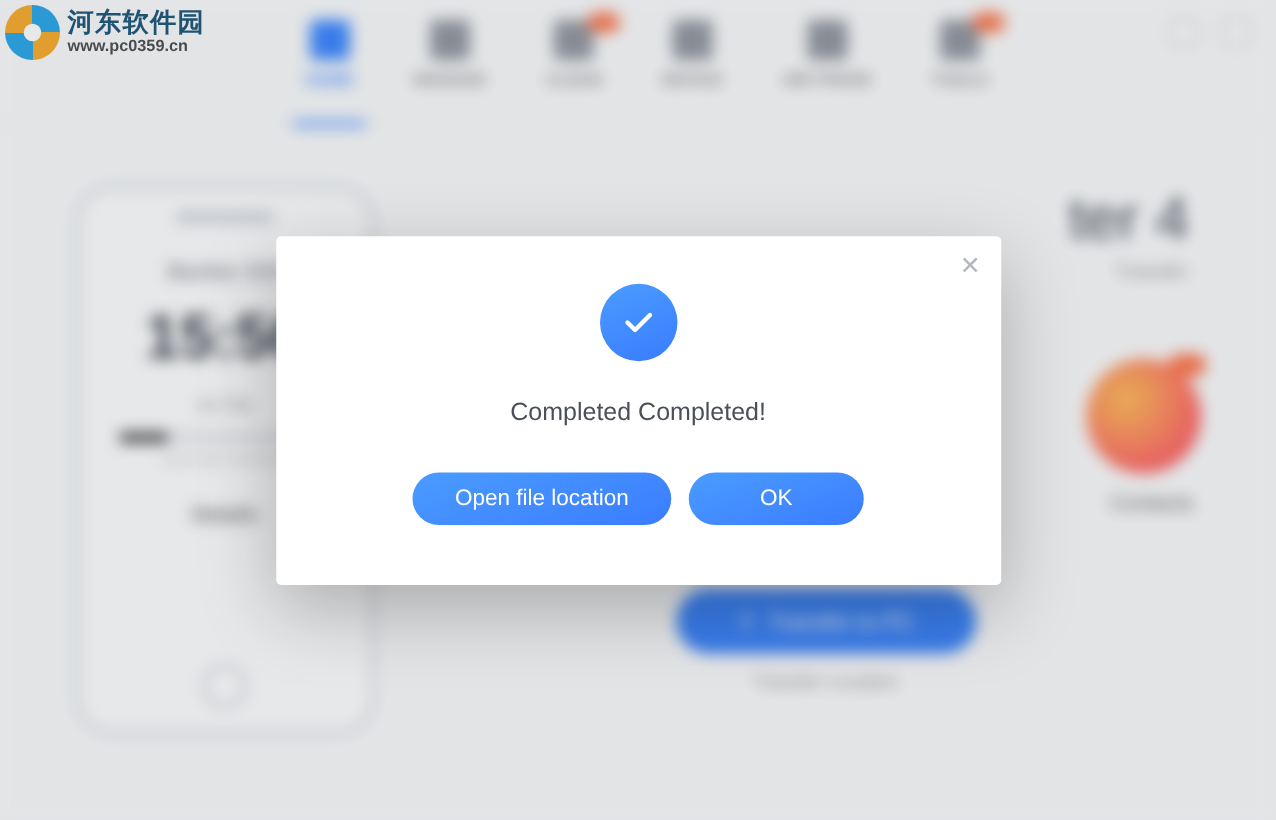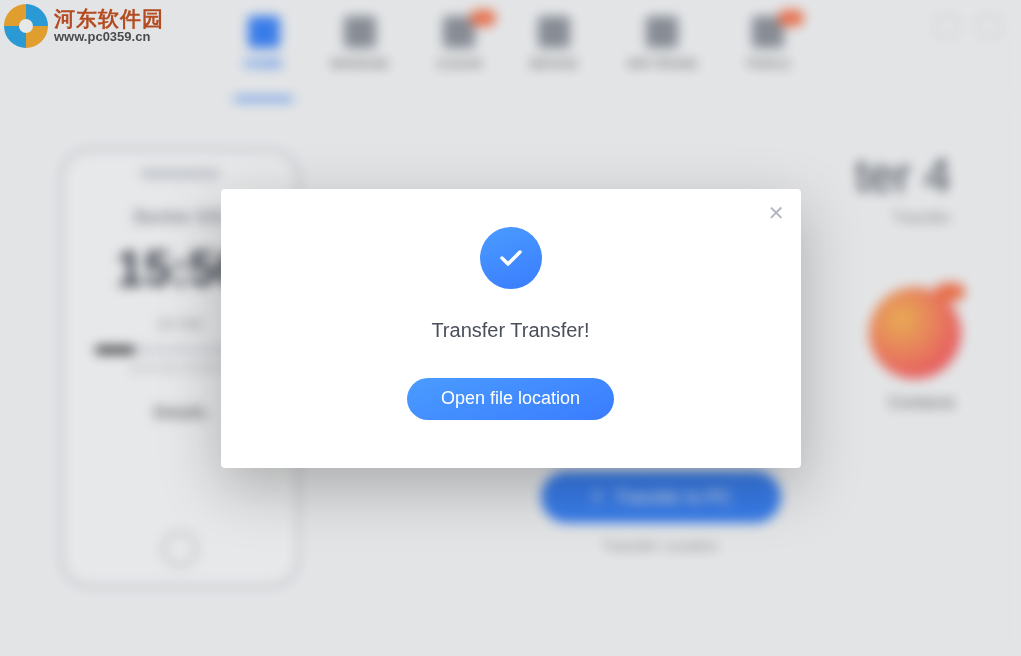--- a/index.html
+++ b/index.html
@@ -7,21 +7,21 @@
 
     
     .watermark { position: absolute; top: 0; left: 0; z-index: 5; display: flex; align-items: center; gap: 6px; padding: 4px; }
     .watermark-logo {
       width: 44px; height: 44px; border-radius: 50%;
       background: conic-gradient(#1aa0e6 0 90deg, #f7a51c 90deg 180deg, #1aa0e6 180deg 270deg, #f7a51c 270deg 360deg);
       display: flex; align-items: center; justify-content: center; position: relative;
     }
     .watermark-logo::after { content: ""; width: 14px; height: 14px; background: #fff; border-radius: 50%; }
     .watermark-text { display: flex; flex-direction: column; line-height: 1.1; }
-    .watermark-cn { font-size: 21px; font-weight: 700; color: #c2410c; letter-spacing: 1px; }
+    .watermark-cn { font-size: 21px; font-weight: 700; color: #0c4a6e; letter-spacing: 1px; }
     .watermark-url { font-size: 13px; color: #404040; font-weight: 600; }
 
     
     .app-bg { position: absolute; inset: 0; filter: blur(6px); background: #fafbfc; z-index: 1; }
 
     
     .topbar { height: 98px; border-bottom: 1px solid #e6e9ef; display: flex; align-items: center; padding: 0 24px; position: relative; }
     .nav { display: flex; gap: 48px; margin-left: 220px; }
     .nav-item { display: flex; flex-direction: column; align-items: center; gap: 8px; color: #777; font-size: 13px; font-weight: 600; padding-bottom: 10px; position: relative; }
     .nav-item.active { color: #2b7cff; }
@@ -156,18 +156,19 @@
 </div>
 
 <div class="overlay">
   <div class="modal">
     <div class="modal-close">✕</div>
     <div class="check-circle">
       <svg width="30" height="30" viewBox="0 0 30 30">
         <path d="M6 15 L12 21 L24 9" stroke="#fff" stroke-width="3.5" fill="none" stroke-linecap="round" stroke-linejoin="round"></path>
       </svg>
     </div>
-    <div class="modal-title">Transfer Transfer!</div>
+    <div class="modal-title">Completed Completed!</div>
     <div class="modal-buttons">
       <button class="btn">Open file location</button>
+      <button class="btn btn-ok">OK</button>
     </div>
   </div>
 </div>
 
 </body></html>

